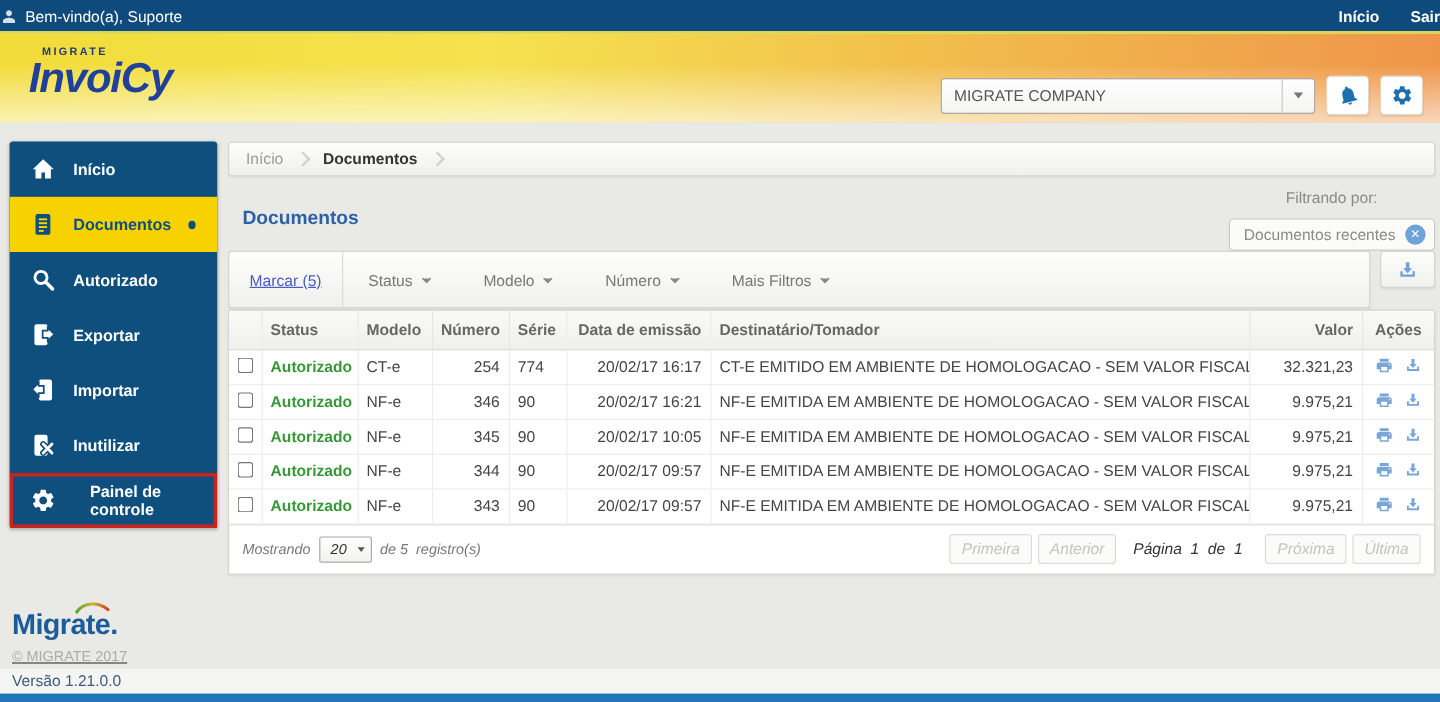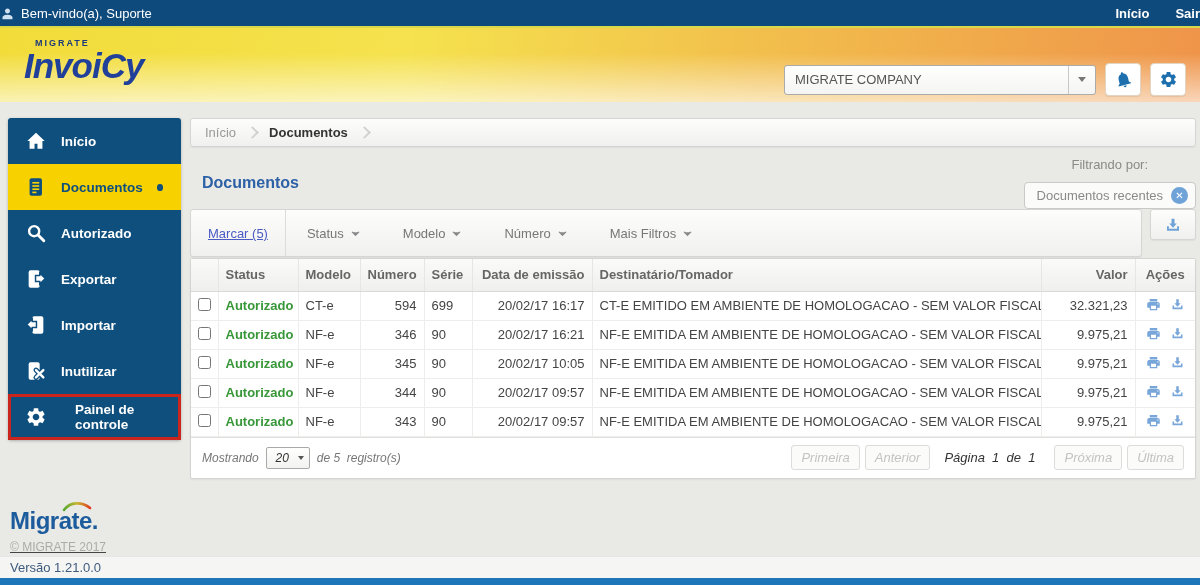--- a/index.html
+++ b/index.html
@@ -399,22 +399,22 @@
           <th>Ações</th>
 
       </tr>
     </thead>
     <tbody>
 
         <tr>
           <td class="cell-check"><input type="checkbox" style=""></td>
           <td class="cell-status">Autorizado</td>
           <td>CT-e</td>
-          <td>594</td>
-          <td>699</td>
+          <td>254</td>
+          <td>774</td>
           <td>20/02/17 16:17</td>
           <td>CT-E EMITIDO EM AMBIENTE DE HOMOLOGACAO - SEM VALOR FISCAL</td>
           <td>32.321,23</td>
           <td>
             <span class="row-actions">
               <span class="ic">
                 <svg viewBox="0 0 24 24">
                   <path d="M18 3H6v4h12V3zm1 5H5c-1.7 0-3 1.3-3 3v6h4v4h12v-4h4v-6c0-1.7-1.3-3-3-3zm-3 11H8v-5h8v5zm3-7c-.6 0-1-.4-1-1s.4-1 1-1 1 .4 1 1-.4 1-1 1z"></path>
                 </svg>
               </span>

